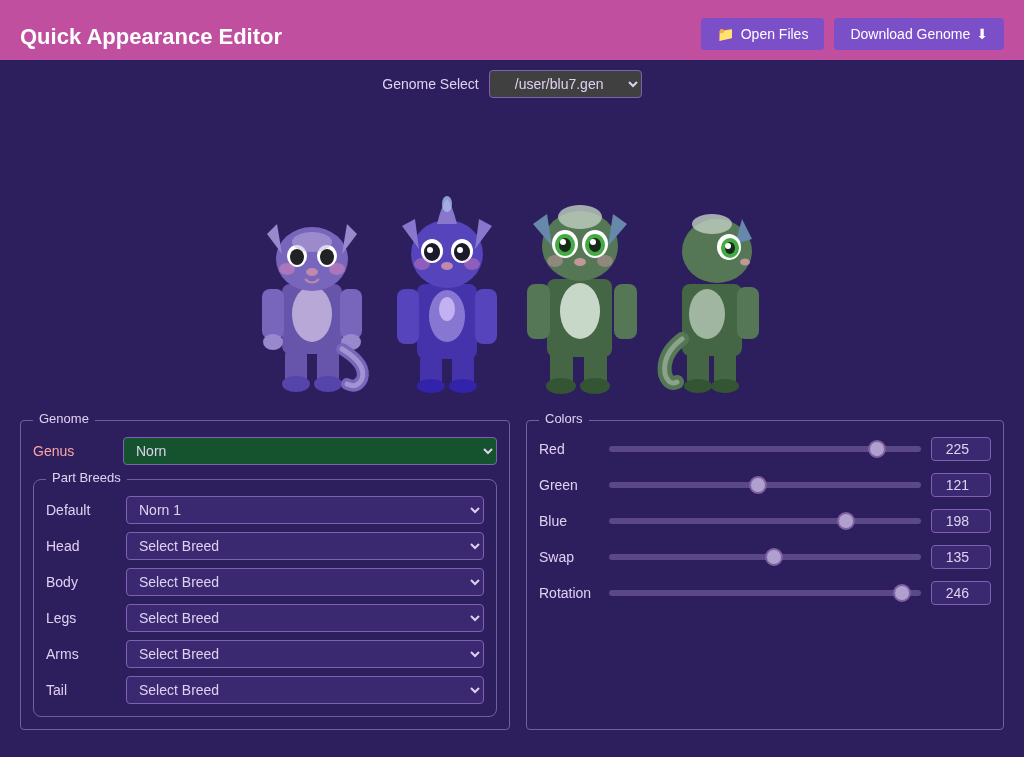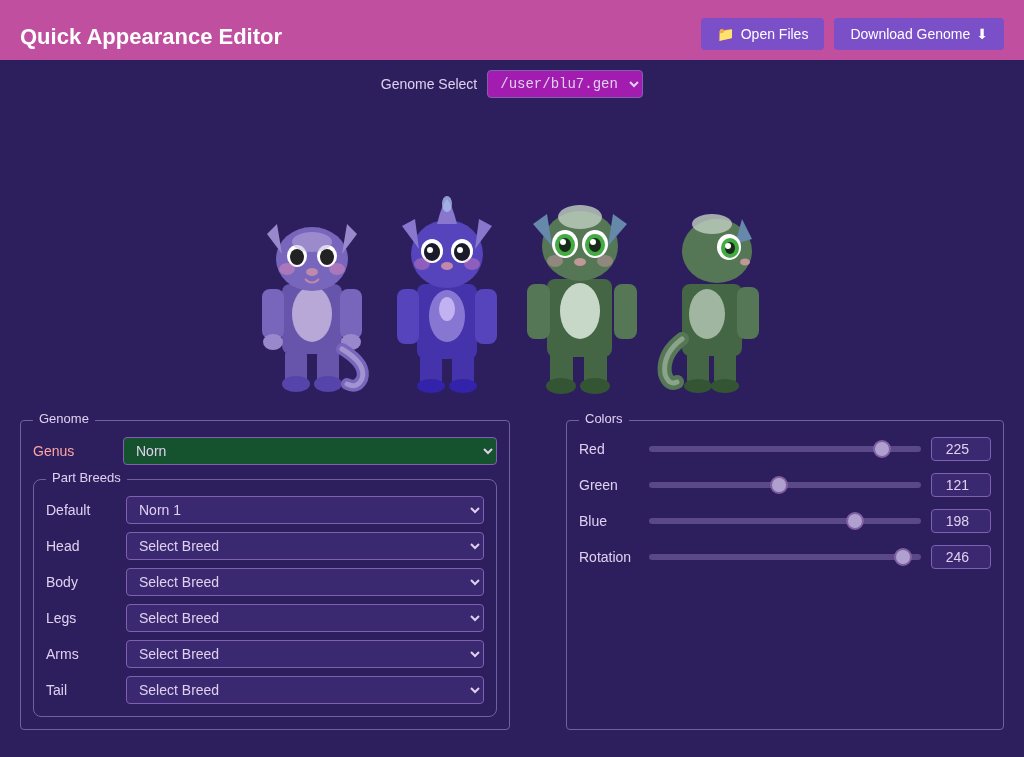--- a/index.html
+++ b/index.html
@@ -54,27 +54,26 @@
       justify-content: center;
       align-items: center;
       gap: 10px;
       margin-bottom: 26px;
     }
     .genome-select-label {
       color: #e0d0f0;
       font-size: 14px;
     }
     .genome-select-dropdown {
-      background: #a21caf;
+      background: #404040;
       color: #e0d0f0;
       border: 1px solid #8060b0;
-      padding: 4px 8px;
+      padding: 4px 21px;
       border-radius: 4px;
       font-size: 14px;
-      font-family: Liberation Mono, monospace;
     }
 
     
     .preview-area {
       display: flex;
       justify-content: center;
       align-items: flex-end;
       gap: 10px;
       margin-bottom: 16px;
       min-height: 280px;
@@ -176,21 +175,20 @@
       color: #e0d0f0;
       border: 1px solid #8060b0;
       padding: 4px 8px;
       border-radius: 4px;
       font-size: 14px;
     }
 
     
     .colors-panel {
       flex: 1;
-      margin-left: 40px;
     }
     .color-row {
       display: flex;
       align-items: center;
       gap: 10px;
       margin-bottom: 12px;
     }
     .color-row:last-child { margin-bottom: 0; }
     .color-label {
       color: #e0d0f0;
@@ -528,20 +526,27 @@
       </div>
 
       <div class="color-row">
         <span class="color-label">Blue</span>
         <div class="color-slider-container">
           <input type="range" class="color-slider" min="0" max="255" value="198" style="">
         </div>
         <input type="number" class="color-number" value="198" min="0" max="255" style="">
       </div>
 
+      <div class="color-row">
+        <span class="color-label">Swap</span>
+        <div class="color-slider-container">
+          <input type="range" class="color-slider" min="0" max="255" value="135" style="">
+        </div>
+        <input type="number" class="color-number" value="135" min="0" max="255" style="">
+      </div>
 
       <div class="color-row">
         <span class="color-label">Rotation</span>
         <div class="color-slider-container">
           <input type="range" class="color-slider" min="0" max="255" value="246" style="">
         </div>
         <input type="number" class="color-number" value="246" min="0" max="255" style="">
       </div>
     </div>
 

